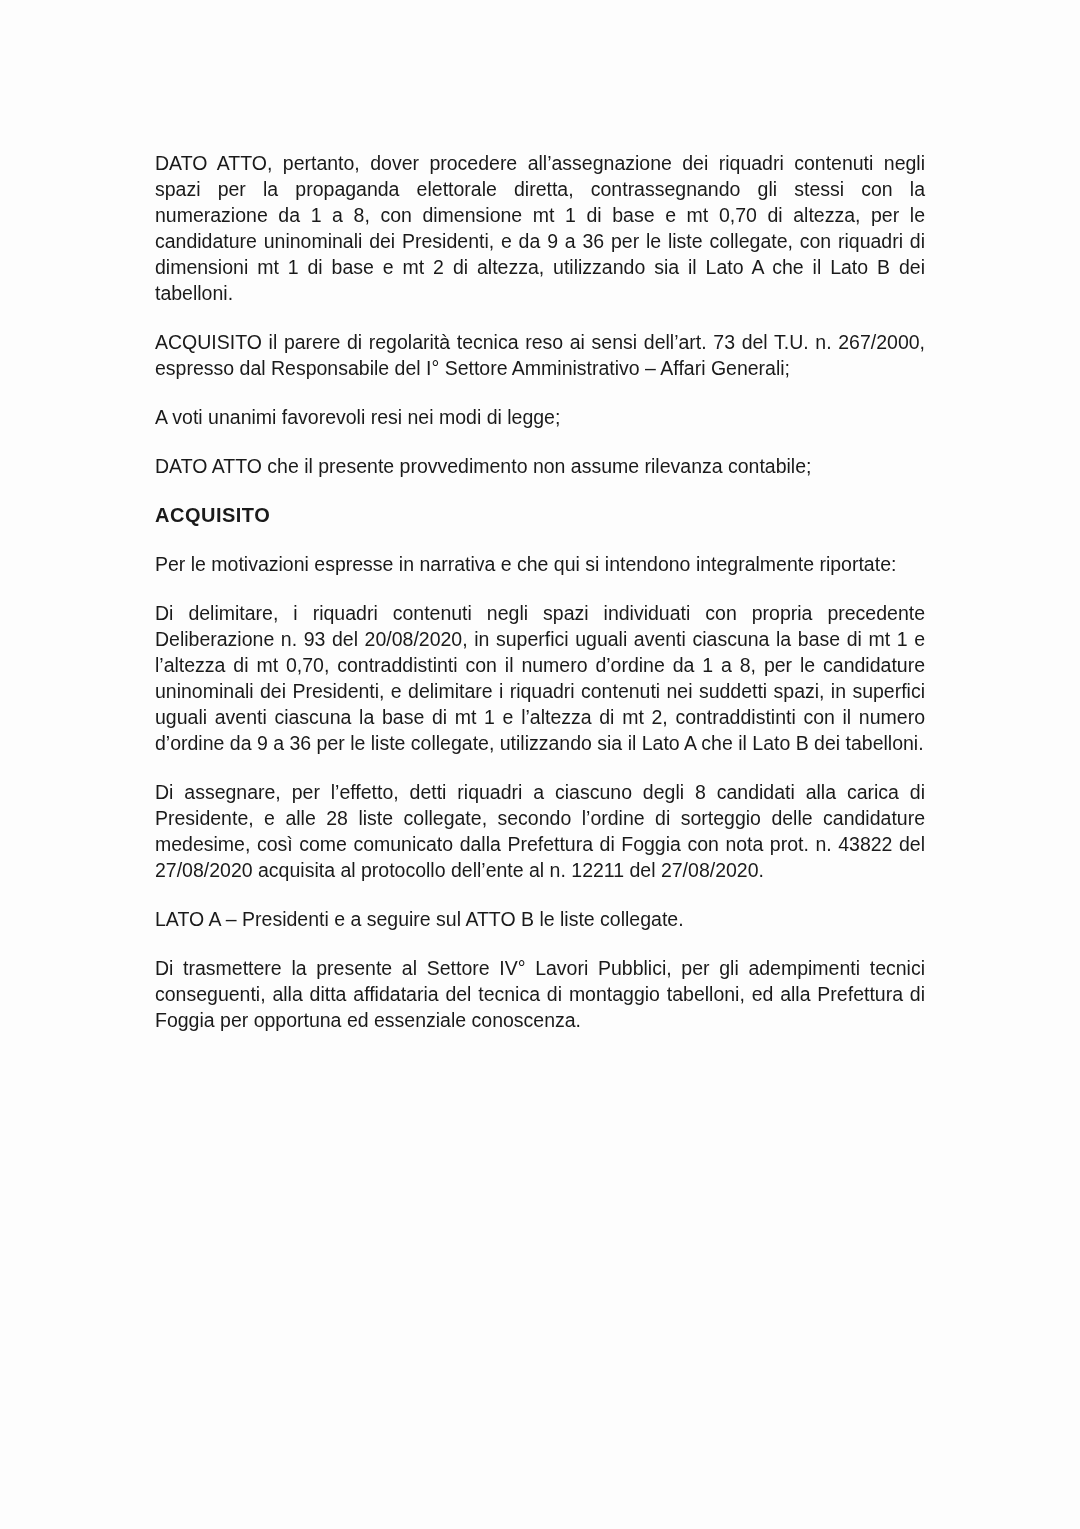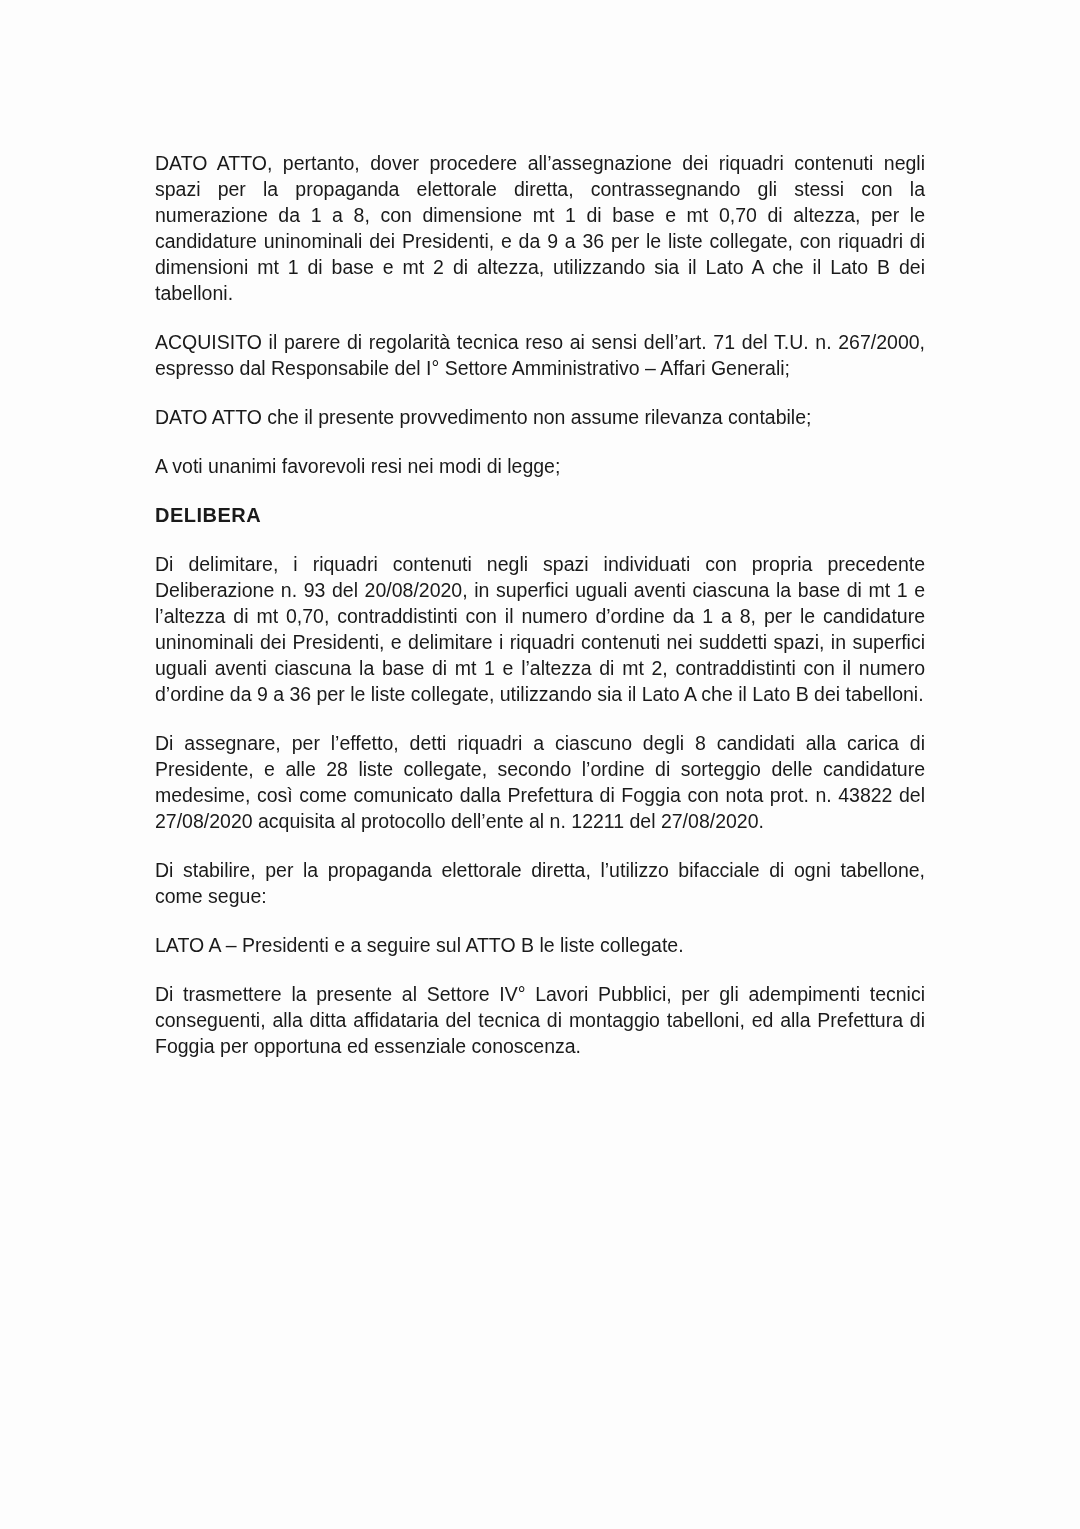--- a/index.html
+++ b/index.html
@@ -37,32 +37,32 @@
   }
 </style>
 </head>
 <body>
 
 <div class="page">
 
   <p>DATO ATTO, pertanto, dover procedere all’assegnazione dei riquadri contenuti negli spazi per la propaganda elettorale diretta, contrassegnando gli stessi con la numerazione da 1 a 8, con dimensione mt 1 di base e mt 0,70 di altezza, per le candidature uninominali dei Presidenti, e da 9 a 36 per le liste collegate, con riquadri di dimensioni mt 1 di base e mt 2 di altezza, utilizzando sia il Lato A che il Lato B dei tabelloni.</p>
 
 
-  <p>ACQUISITO il parere di regolarità tecnica reso ai sensi dell’art. 71 del T.U. n. 267/2000, espresso dal Responsabile del I° Settore Amministrativo – Affari Generali;</p>
+  <p>ACQUISITO il parere di regolarità tecnica reso ai sensi dell’art. 73 del T.U. n. 267/2000, espresso dal Responsabile del I° Settore Amministrativo – Affari Generali;</p>
+
+  <p class="left">A voti unanimi favorevoli resi nei modi di legge;</p>
 
   <p class="left">DATO ATTO che il presente provvedimento non assume rilevanza contabile;</p>
 
-  <p class="left">A voti unanimi favorevoli resi nei modi di legge;</p>
+  <p class="heading">ACQUISITO</p>
 
-  <p class="heading">DELIBERA</p>
-
+  <p>Per le motivazioni espresse in narrativa e che qui si intendono integralmente riportate:</p>
 
   <p>Di delimitare, i riquadri contenuti negli spazi individuati con propria precedente Deliberazione n. 93 del 20/08/2020, in superfici uguali aventi ciascuna la base di mt 1 e l’altezza di mt 0,70, contraddistinti con il numero d’ordine da 1 a 8, per le candidature uninominali dei Presidenti, e delimitare i riquadri contenuti nei suddetti spazi, in superfici uguali aventi ciascuna la base di mt 1 e l’altezza di mt 2, contraddistinti con il numero d’ordine da 9 a 36 per le liste collegate, utilizzando sia il Lato A che il Lato B dei tabelloni.</p>
 
   <p>Di assegnare, per l’effetto, detti riquadri a ciascuno degli 8 candidati alla carica di Presidente, e alle 28 liste collegate, secondo l’ordine di sorteggio delle candidature medesime, così come comunicato dalla Prefettura di Foggia con nota prot. n. 43822 del 27/08/2020 acquisita al protocollo dell’ente al n. 12211 del 27/08/2020.</p>
 
-  <p>Di stabilire, per la propaganda elettorale diretta, l’utilizzo bifacciale di ogni tabellone, come segue:</p>
 
   <p class="left">LATO A – Presidenti  e a seguire sul ATTO B le liste collegate.</p>
 
   <p>Di trasmettere la presente al Settore IV° Lavori Pubblici, per gli adempimenti tecnici conseguenti, alla ditta affidataria del tecnica di montaggio tabelloni, ed alla Prefettura di Foggia per opportuna ed essenziale conoscenza.</p>
 
 </div>
 
 </body></html>

